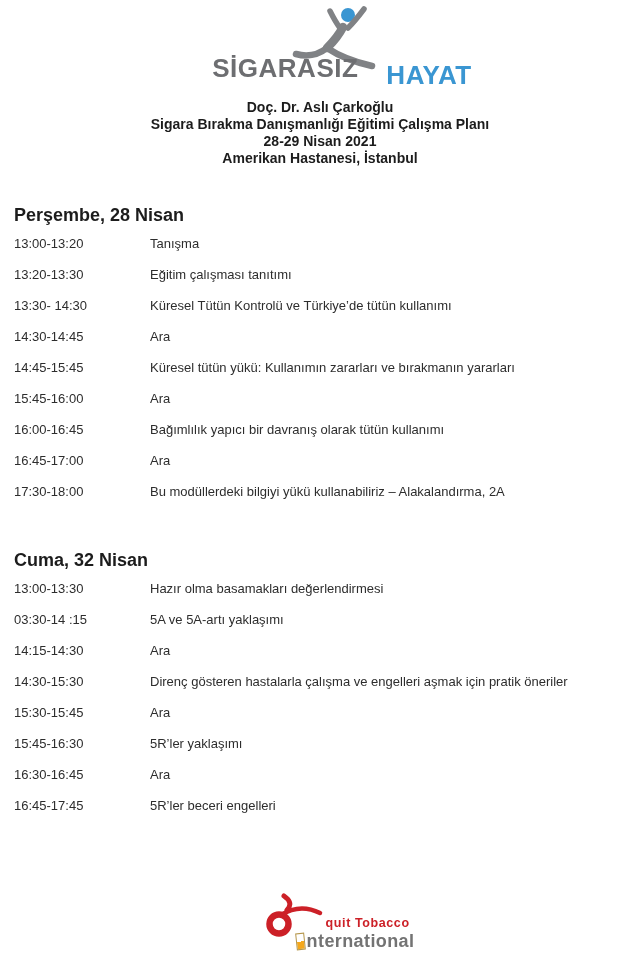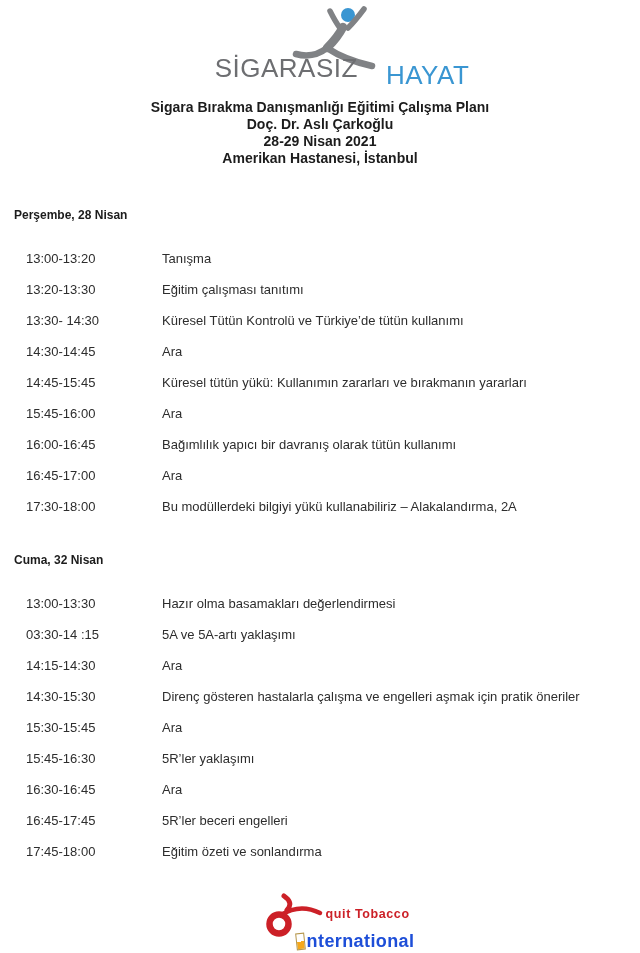--- a/index.html
+++ b/index.html
@@ -8,44 +8,44 @@
     font-family:"Liberation Sans",sans-serif;
     position:relative;overflow:hidden;color:#2d2d2d;
   }
   
   .header-logo{
     position:absolute;top:4px;left:0;width:100%;
     display:flex;flex-direction:column;align-items:center;
     transform:translateX(22px);
   }
   .header-figure{margin-bottom:-16px;}
-  .wordmark{display:flex;align-items:flex-start;font-weight:normal;font-size:26px;letter-spacing:.5px;line-height:28px;}
+  .wordmark{display:flex;align-items:flex-start;font-weight:bold;font-size:26px;letter-spacing:.5px;line-height:28px;}
   .wordmark .primary{color:#6D6E71;}
   .wordmark .secondary{color:#3A96D2;position:relative;top:7px;margin-left:28px;}
   
   .title-block{
     position:absolute;top:99px;left:0;width:100%;
     text-align:center;font-size:14px;line-height:17px;
     font-weight:bold;color:#1c1c1c;
   }
   
   .schedule{position:absolute;top:206px;left:14px;right:4px;font-size:13px;}
-  .day-heading{font-size:12px;font-weight:bold;line-height:18px;margin:0 0 12px 0;color:#1c1c1c;}
+  .day-heading{font-size:18px;font-weight:bold;line-height:18px;margin:0 0 12px 0;color:#1c1c1c;}
   .day + .day{margin-top:36px;}
-  .row{display:flex;height:31px;align-items:flex-end;line-height:16px;margin-left:12px;}
+  .row{display:flex;height:31px;align-items:flex-start;line-height:16px;}
   .row-time{width:136px;flex:none;}
   .row-activity{white-space:nowrap;}
   
   .footer-logo{
     position:absolute;bottom:2px;left:0;width:100%;
     display:flex;justify-content:center;transform:translateX(14px);
   }
   .footer-inner{display:flex;align-items:flex-end;}
   .swirl{margin-bottom:14px;}
-  .footer-text{display:flex;flex-direction:column;margin-left:-28px;gap:9px;}
+  .footer-text{display:flex;flex-direction:column;margin-left:-28px;}
   .ft-line1{font-weight:bold;font-size:12.5px;letter-spacing:.6px;margin:0 0 1px 30px;}
   .ft-line2{display:flex;align-items:flex-end;font-weight:bold;font-size:18px;letter-spacing:.4px;line-height:20px;}
   .cigarette{
     width:7px;height:15px;flex:none;
     border:1px solid #b5964a;
     background:linear-gradient(to bottom,#ffffff 50%,#F5A81C 50%);
     margin:0 2px 1px 0;transform:rotate(-6deg);
   }
 </style>
 </head>
@@ -62,22 +62,22 @@
       <path d="M45,44 C57,52 72,58 90,62" stroke-width="6.5"></path>
     </g>
   </svg>
   <div class="wordmark">
     <span class="primary" style="color: rgb(109, 110, 113);">SİGARASIZ</span>
       <span class="secondary" style="color: rgb(58, 150, 210);">HAYAT</span>
   </div>
 </div>
 
 <div class="title-block">
+  <div>Doç. Dr. Aslı Çarkoğlu</div>
   <div>Sigara Bırakma Danışmanlığı Eğitimi Çalışma Planı</div>
-  <div>Doç. Dr. Aslı Çarkoğlu</div>
   <div>28-29 Nisan 2021</div>
   <div>Amerikan Hastanesi, İstanbul</div>
 </div>
 
 <div class="schedule">
   <div class="day">
     <div class="day-heading">Perşembe, 28 Nisan</div>
     <div class="day-rows">
   <div class="row">
     <div class="row-time">13:00-13:20</div>
@@ -163,38 +163,34 @@
   <div class="row">
     <div class="row-time">16:30-16:45</div>
     <div class="row-activity">Ara</div>
   </div>
 
   <div class="row">
     <div class="row-time">16:45-17:45</div>
     <div class="row-activity">5R’ler beceri engelleri</div>
   </div>
 
-  <div class="row">
-    <div class="row-time">17:45-18:00</div>
-    <div class="row-activity">Eğitim özeti ve sonlandırma</div>
-  </div>
 </div>
   </div>
 </div>
 
 <div class="footer-logo">
   <div class="footer-inner">
     <svg class="swirl" width="70" height="44" viewBox="0 0 70 44">
       <g fill="none" stroke-linecap="round" stroke="#CC2027">
         <path d="M30,3 C36,7 38,12 33,17" stroke-width="5"></path>
         <circle cx="25" cy="31" r="9.5" stroke-width="6.5"></circle>
         <path d="M27,22 C38,15 52,13 66,20" stroke-width="4.5"></path>
       </g>
     </svg>
     <div class="footer-text">
       <div class="ft-line1" style="color: rgb(204, 32, 39);">quit Tobacco</div>
-      <div class="ft-line2" style="color: #1d4ed8; justify-content: flex-end;">
+      <div class="ft-line2" style="color: #737373; justify-content: flex-end;">
         <span class="cigarette"></span>
           <span>nternational</span>
       </div>
     </div>
   </div>
 </div>
 
 </body></html>

